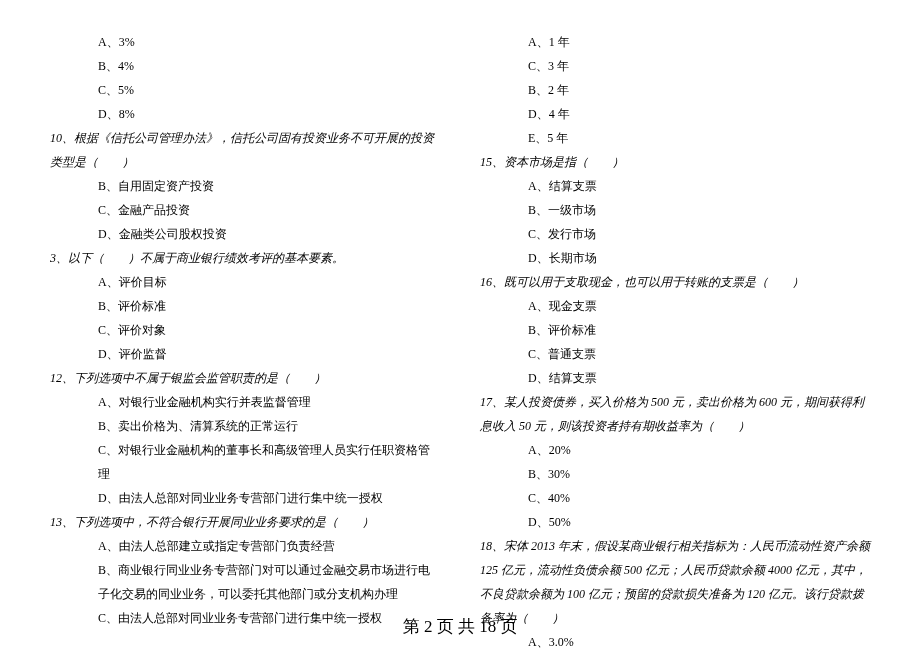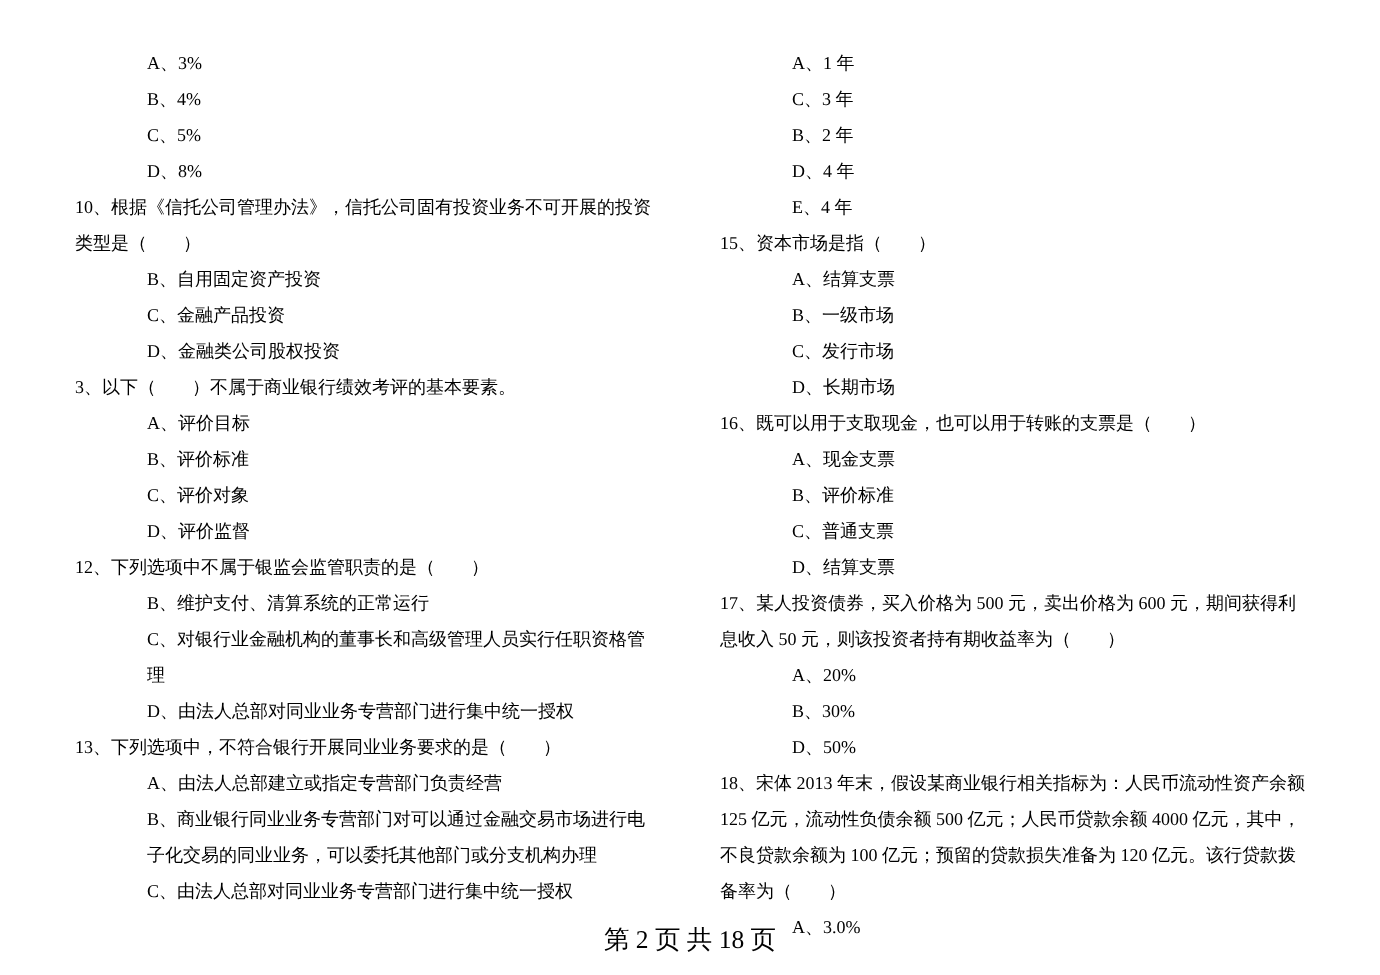--- a/index.html
+++ b/index.html
@@ -14,21 +14,21 @@
       padding: 30px 50px 0 50px;
     }
     .columns {
       display: flex;
       gap: 40px;
     }
     .col {
       flex: 1;
       line-height: 2.0;
     }
-    .q-line { padding-left: 0; }
+    .q-line { padding-left: 0; font-style: italic; }
     .opt-line { padding-left: 48px; }
     .footer {
       position: absolute;
       bottom: 12px;
       left: 0;
       width: 920px;
       text-align: center;
       font-size: 17px;
     }
   </style>
@@ -44,49 +44,51 @@
     <div class="q-line">10、根据《信托公司管理办法》，信托公司固有投资业务不可开展的投资类型是（　　）</div>
     <div class="opt-line">B、自用固定资产投资</div>
     <div class="opt-line">C、金融产品投资</div>
     <div class="opt-line">D、金融类公司股权投资</div>
     <div class="q-line">3、以下（　　）不属于商业银行绩效考评的基本要素。</div>
     <div class="opt-line">A、评价目标</div>
     <div class="opt-line">B、评价标准</div>
     <div class="opt-line">C、评价对象</div>
     <div class="opt-line">D、评价监督</div>
     <div class="q-line">12、下列选项中不属于银监会监管职责的是（　　）</div>
-    <div class="opt-line">B、维护支付、清算系统的正常运行</div>
+    <div class="opt-line">A、对银行业金融机构实行并表监督管理</div>
+    <div class="opt-line">B、卖出价格为、清算系统的正常运行</div>
     <div class="opt-line">C、对银行业金融机构的董事长和高级管理人员实行任职资格管理</div>
     <div class="opt-line">D、由法人总部对同业业务专营部门进行集中统一授权</div>
     <div class="q-line">13、下列选项中，不符合银行开展同业业务要求的是（　　）</div>
     <div class="opt-line">A、由法人总部建立或指定专营部门负责经营</div>
     <div class="opt-line" style="padding-left:48px; text-indent:0;">B、商业银行同业业务专营部门对可以通过金融交易市场进行电子化交易的同业业务，可以委托其他部门或分支机构办理</div>
     <div class="opt-line">C、由法人总部对同业业务专营部门进行集中统一授权</div>
 
   </div>
 
   <div class="col">
     <div class="opt-line">A、1 年</div>
     <div class="opt-line">C、3 年</div>
     <div class="opt-line">B、2 年</div>
     <div class="opt-line">D、4 年</div>
-    <div class="opt-line">E、4 年</div>
+    <div class="opt-line">E、5 年</div>
     <div class="q-line">15、资本市场是指（　　）</div>
     <div class="opt-line">A、结算支票</div>
     <div class="opt-line">B、一级市场</div>
     <div class="opt-line">C、发行市场</div>
     <div class="opt-line">D、长期市场</div>
     <div class="q-line">16、既可以用于支取现金，也可以用于转账的支票是（　　）</div>
     <div class="opt-line">A、现金支票</div>
     <div class="opt-line">B、评价标准</div>
     <div class="opt-line">C、普通支票</div>
     <div class="opt-line">D、结算支票</div>
     <div class="q-line">17、某人投资债券，买入价格为 500 元，卖出价格为 600 元，期间获得利息收入 50 元，则该投资者持有期收益率为（　　）</div>
     <div class="opt-line">A、20%</div>
     <div class="opt-line">B、30%</div>
+    <div class="opt-line">C、40%</div>
     <div class="opt-line">D、50%</div>
     <div class="q-line">18、宋体 2013 年末，假设某商业银行相关指标为：人民币流动性资产余额 125 亿元，流动性负债余额 500 亿元；人民币贷款余额 4000 亿元，其中，不良贷款余额为 100 亿元；预留的贷款损失准备为 120 亿元。该行贷款拨备率为（　　）</div>
     <div class="opt-line">A、3.0%</div>
 
   </div>
 </div>
 
 <div class="footer">第 2 页 共 18 页</div>
 
 </body></html>

